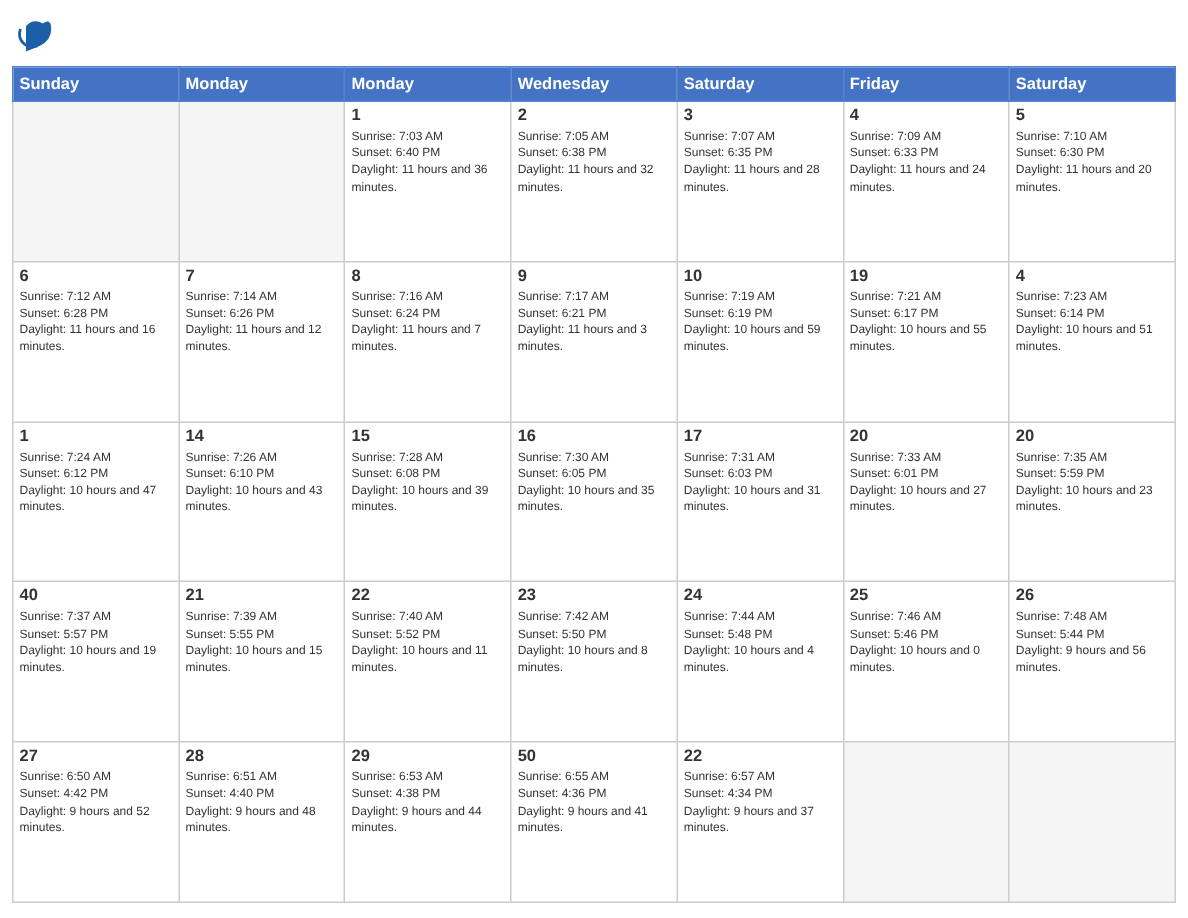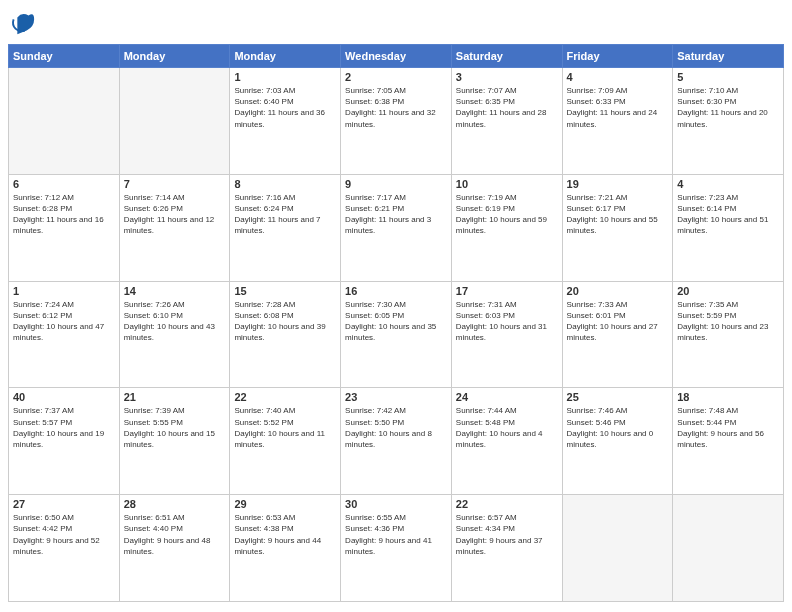--- a/index.html
+++ b/index.html
@@ -235,39 +235,39 @@
           </td>
           <td>
             <span class="day-number">24</span>
             <div class="day-info">Sunrise: 7:44 AM<br>Sunset: 5:48 PM<br>Daylight: 10 hours and 4 minutes.</div>
           </td>
           <td>
             <span class="day-number">25</span>
             <div class="day-info">Sunrise: 7:46 AM<br>Sunset: 5:46 PM<br>Daylight: 10 hours and 0 minutes.</div>
           </td>
           <td>
-            <span class="day-number">18</span>
+            <span class="day-number">26</span>
             <div class="day-info">Sunrise: 7:48 AM<br>Sunset: 5:44 PM<br>Daylight: 9 hours and 56 minutes.</div>
           </td>
         </tr>
         <tr>
           <td>
             <span class="day-number">27</span>
             <div class="day-info">Sunrise: 6:50 AM<br>Sunset: 4:42 PM<br>Daylight: 9 hours and 52 minutes.</div>
           </td>
           <td>
             <span class="day-number">28</span>
             <div class="day-info">Sunrise: 6:51 AM<br>Sunset: 4:40 PM<br>Daylight: 9 hours and 48 minutes.</div>
           </td>
           <td>
             <span class="day-number">29</span>
             <div class="day-info">Sunrise: 6:53 AM<br>Sunset: 4:38 PM<br>Daylight: 9 hours and 44 minutes.</div>
           </td>
           <td>
-            <span class="day-number">30</span>
+            <span class="day-number">50</span>
             <div class="day-info">Sunrise: 6:55 AM<br>Sunset: 4:36 PM<br>Daylight: 9 hours and 41 minutes.</div>
           </td>
           <td>
             <span class="day-number">22</span>
             <div class="day-info">Sunrise: 6:57 AM<br>Sunset: 4:34 PM<br>Daylight: 9 hours and 37 minutes.</div>
           </td>
           <td class="empty"></td>
           <td class="empty"></td>
         </tr>
       </tbody>

